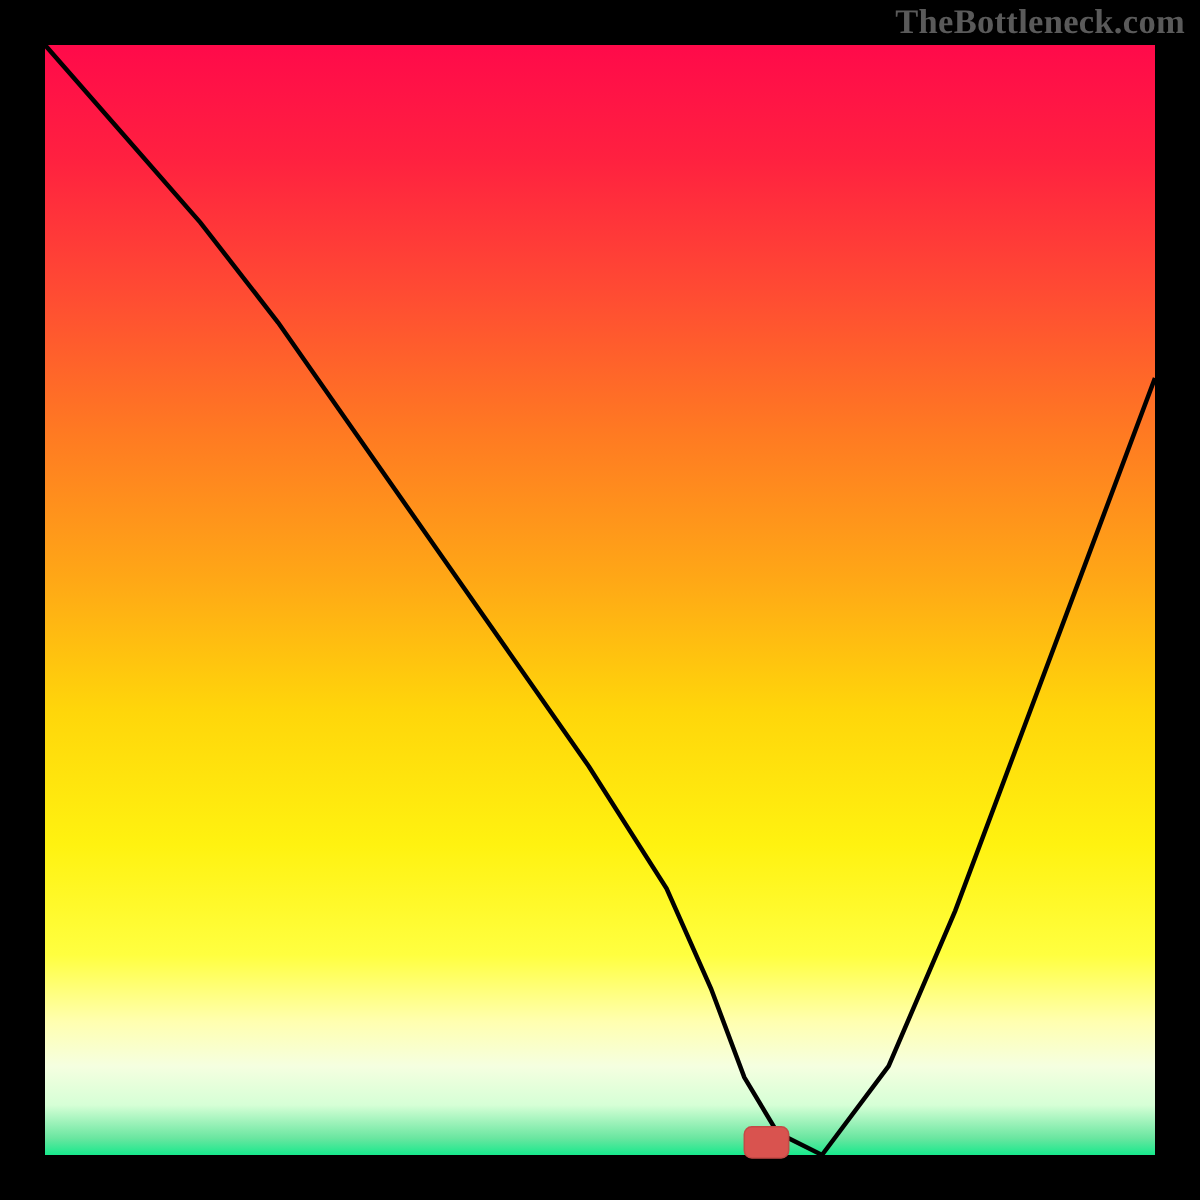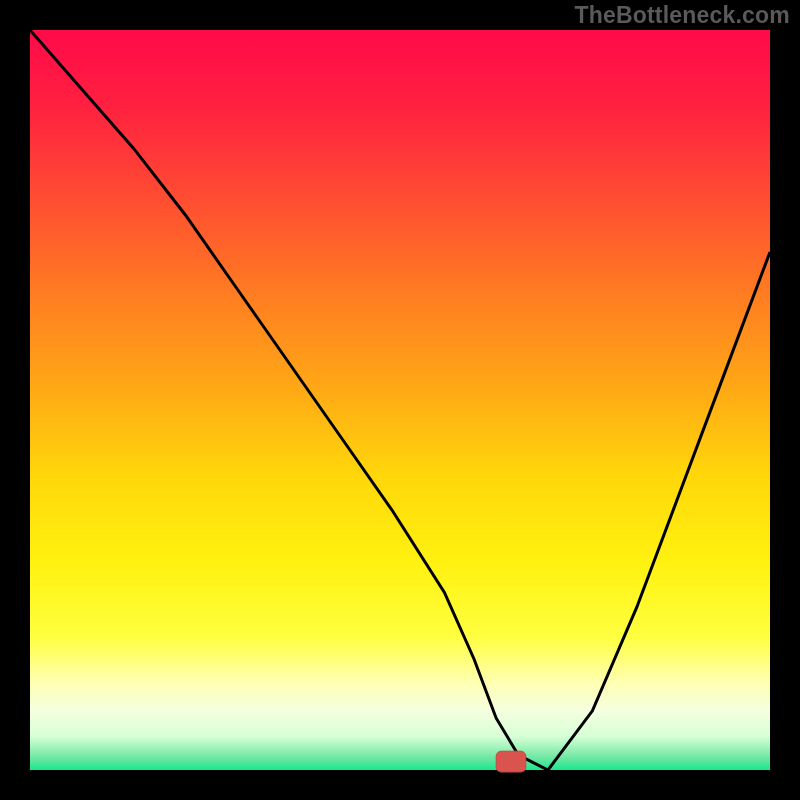--- a/index.html
+++ b/index.html
@@ -13,21 +13,21 @@
   .frame {
     position: relative;
     width: 800px;
     height: 800px;
     background: #000;
   }
   .watermark {
     position: absolute;
     top: 2px;
     right: 10px;
-    font-family: Liberation Sans, sans-serif;
+    font-family: Liberation Serif, serif;
     font-size: 23px;
     color: #5a5a5a;
     font-weight: 600;
     letter-spacing: 0.2px;
   }
   svg {
     position: absolute;
     left: 0;
     top: 0;
   }

